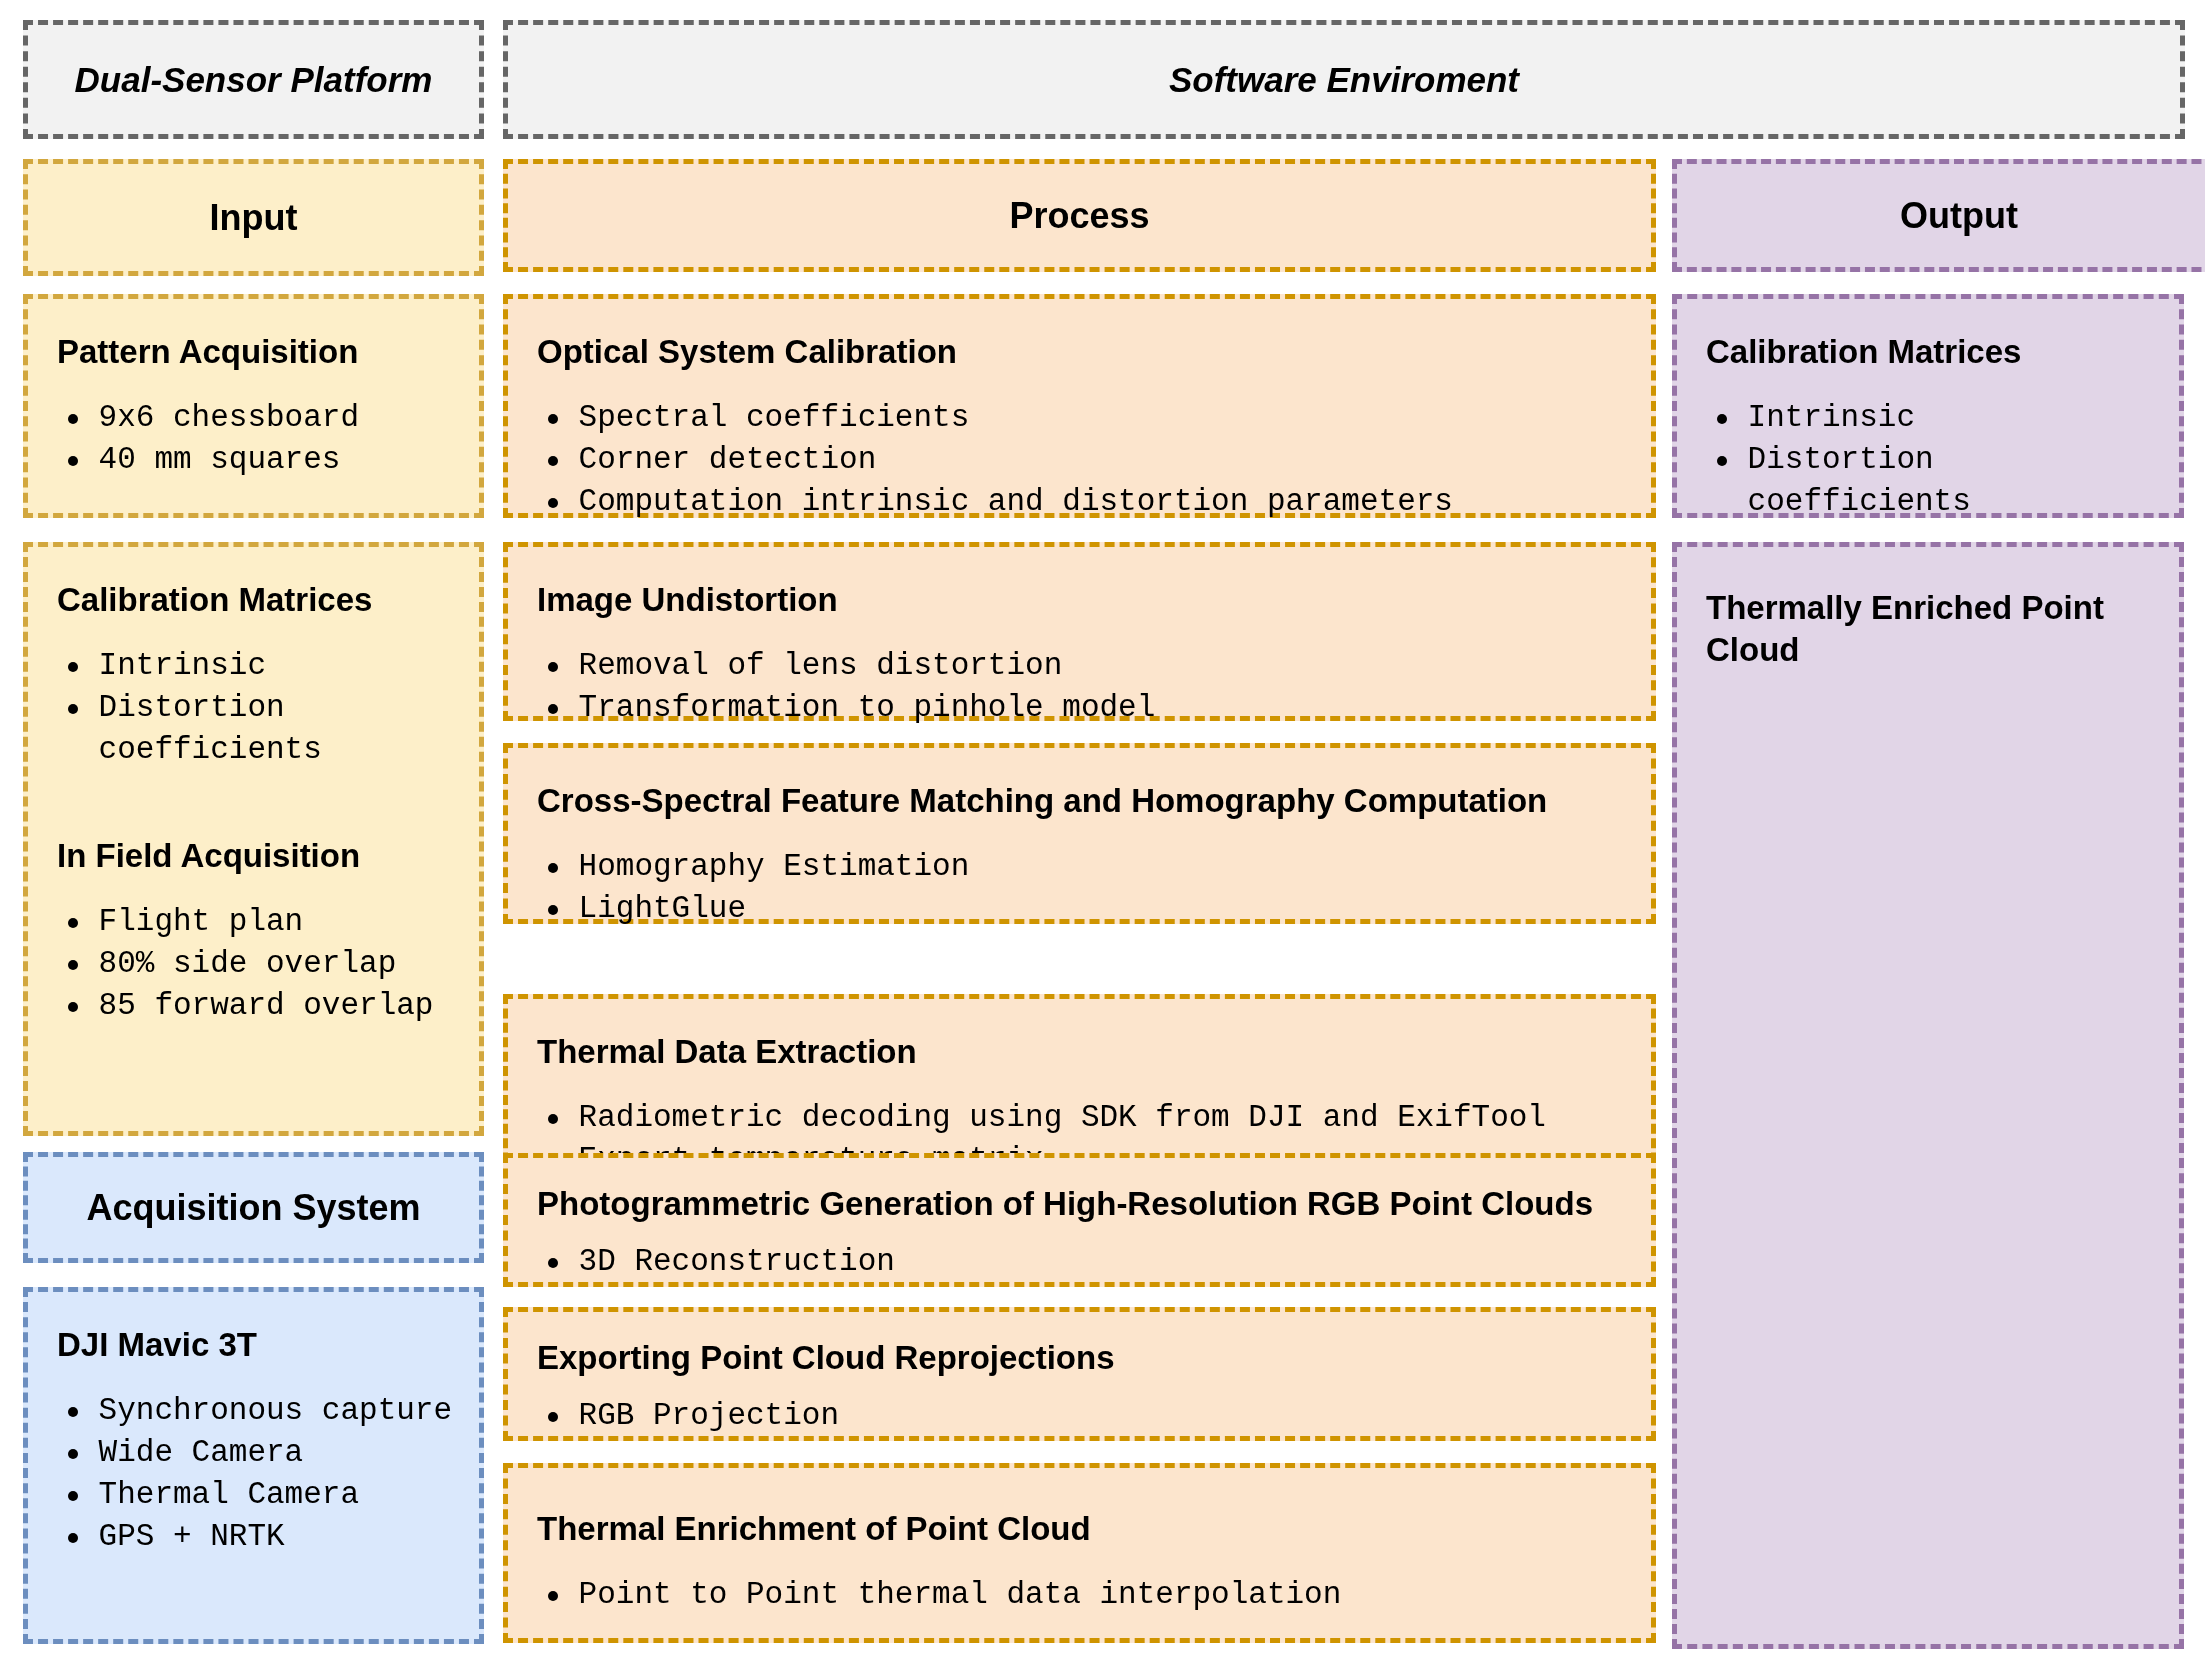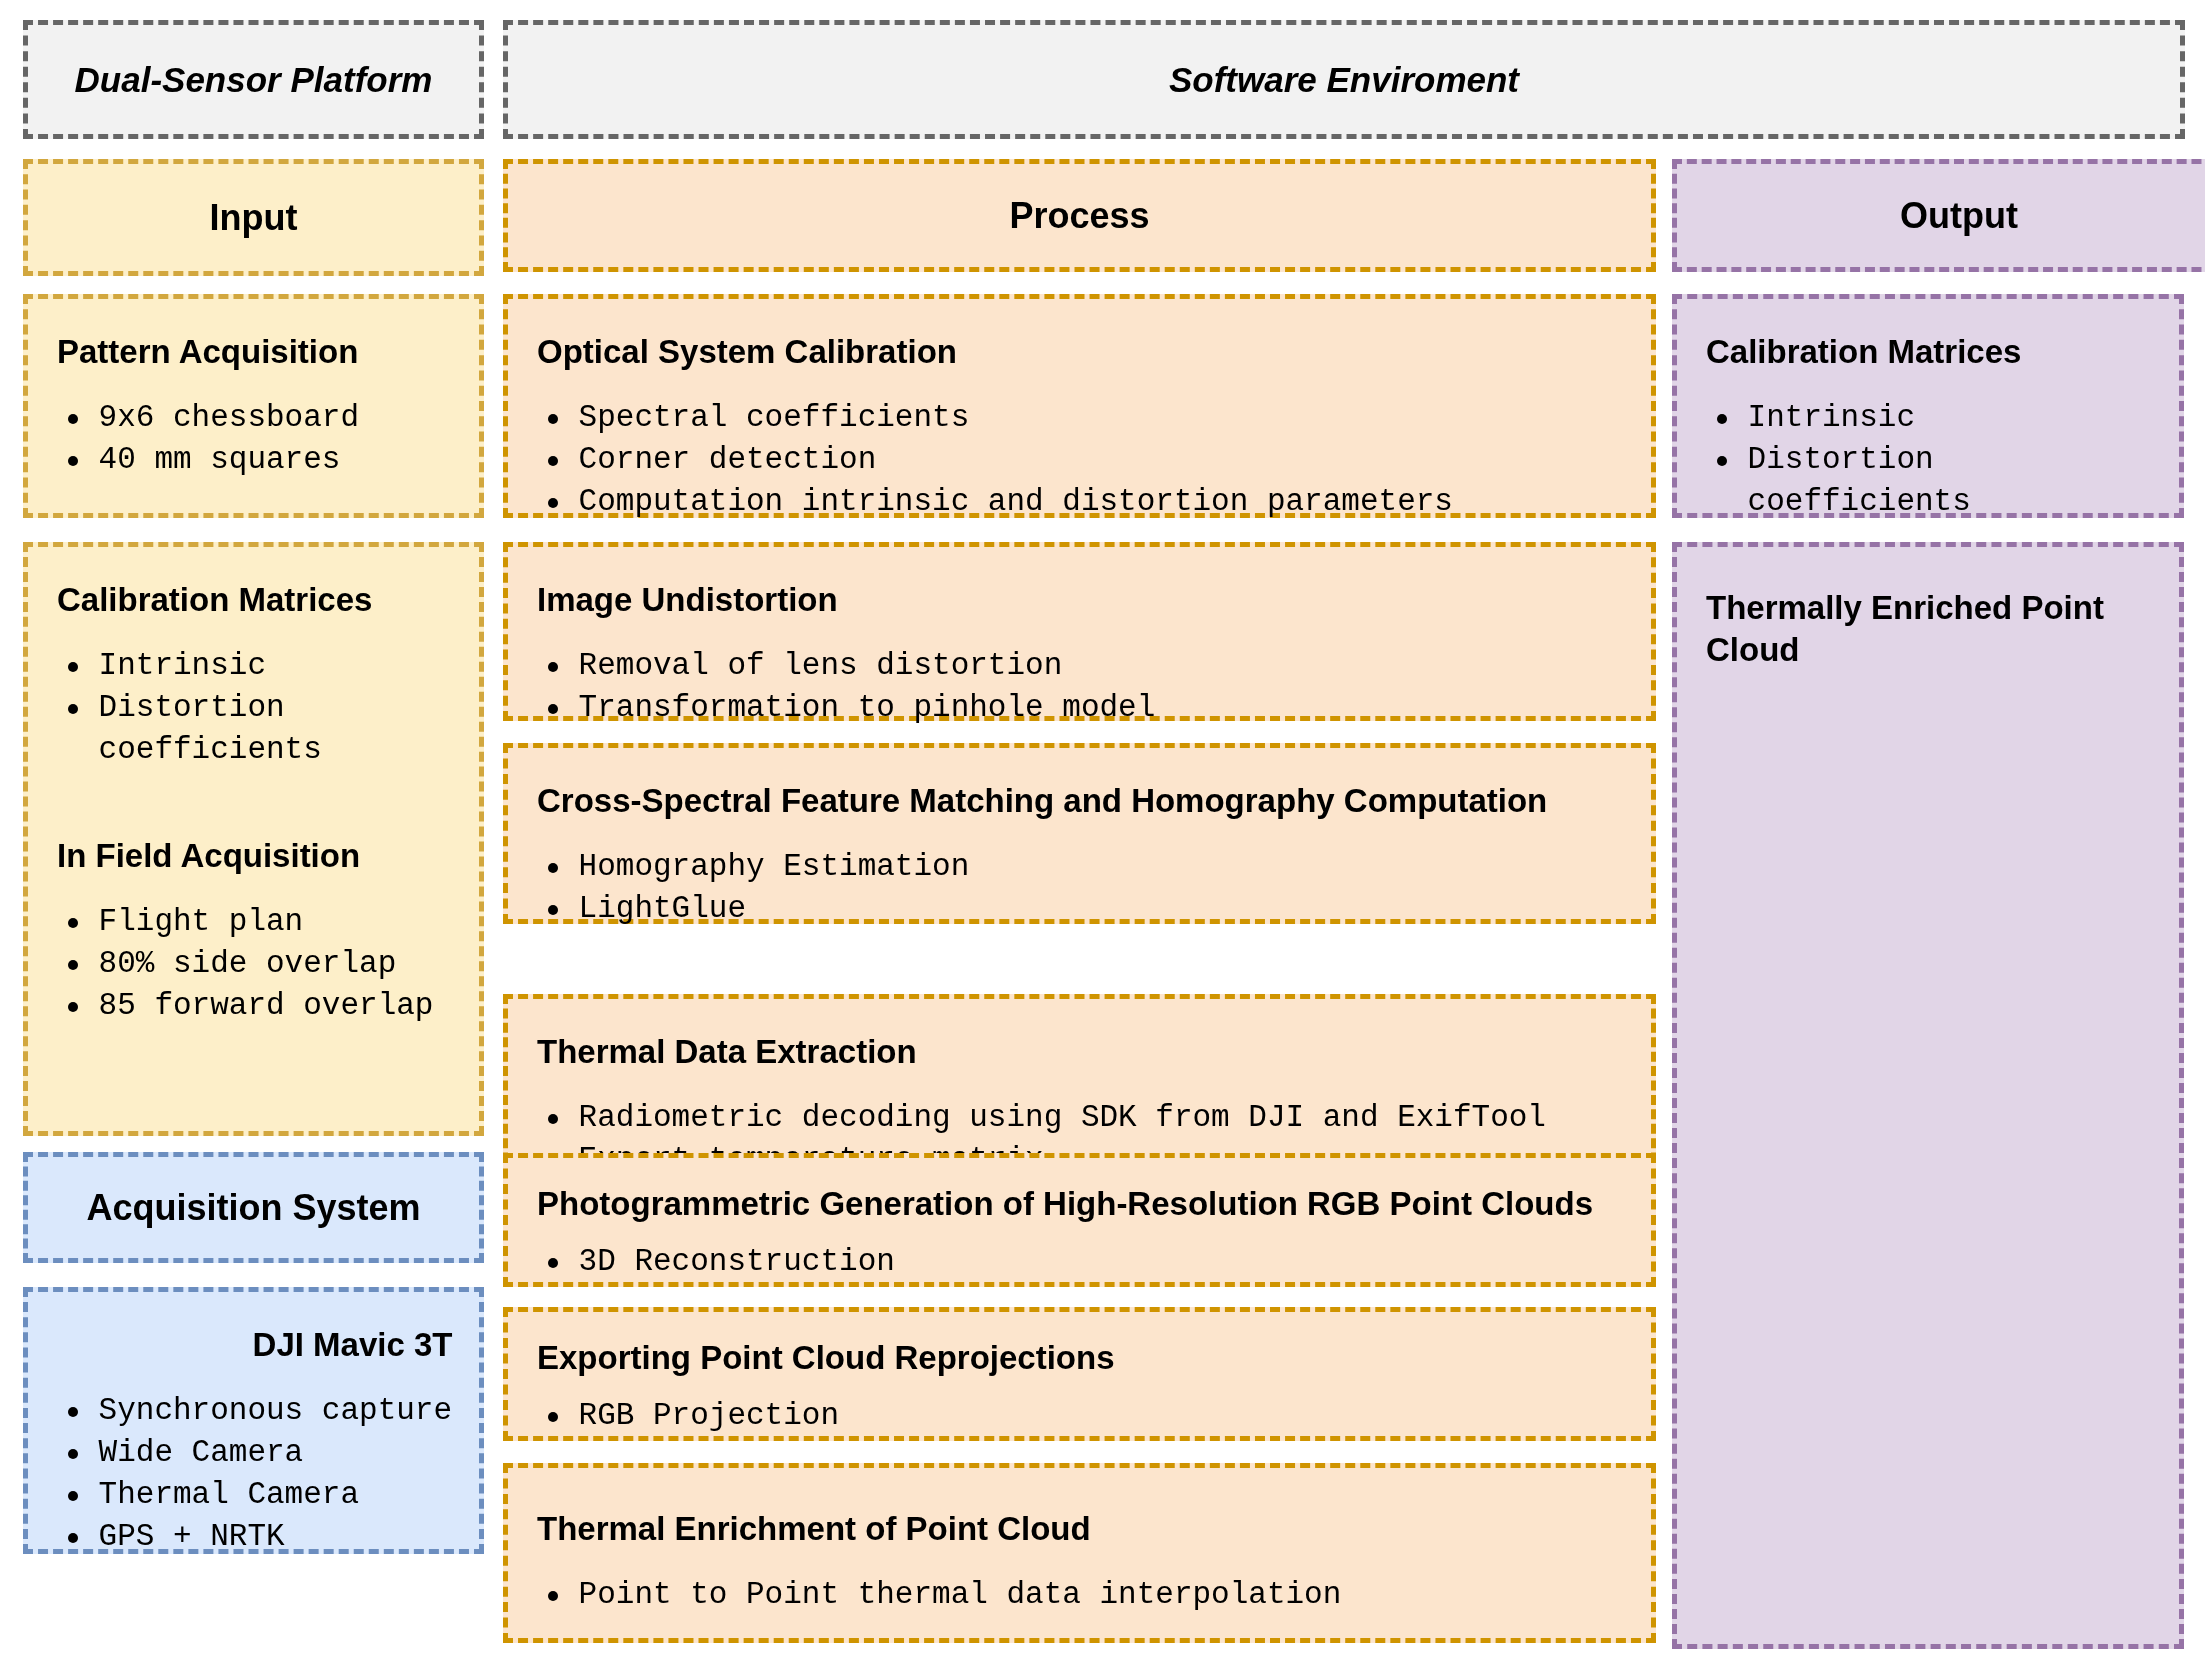--- a/index.html
+++ b/index.html
@@ -99,21 +99,21 @@
             <span>85 forward overlap</span>
           </li>
         </ul>
     </div>
   </div>
 
   <div class="box t-blue hdr" style="left:23px;top:1152px;width:461px;height:111px;">
     <span class="hdr-label">Acquisition System</span>
   </div>
 
-  <div class="box t-blue content" style="left:23px;top:1287px;width:461px;height:267px;text-align:right;">
+  <div class="box t-blue content" style="left:23px;top:1287px;width:461px;height:357px;">
     <div class="box-title">DJI Mavic 3T</div>
     <ul class="bullets">
         <li>
           <span class="dot"></span>
           <span>Synchronous capture</span>
         </li>
         <li>
           <span class="dot"></span>
           <span>Wide Camera</span>
         </li>

